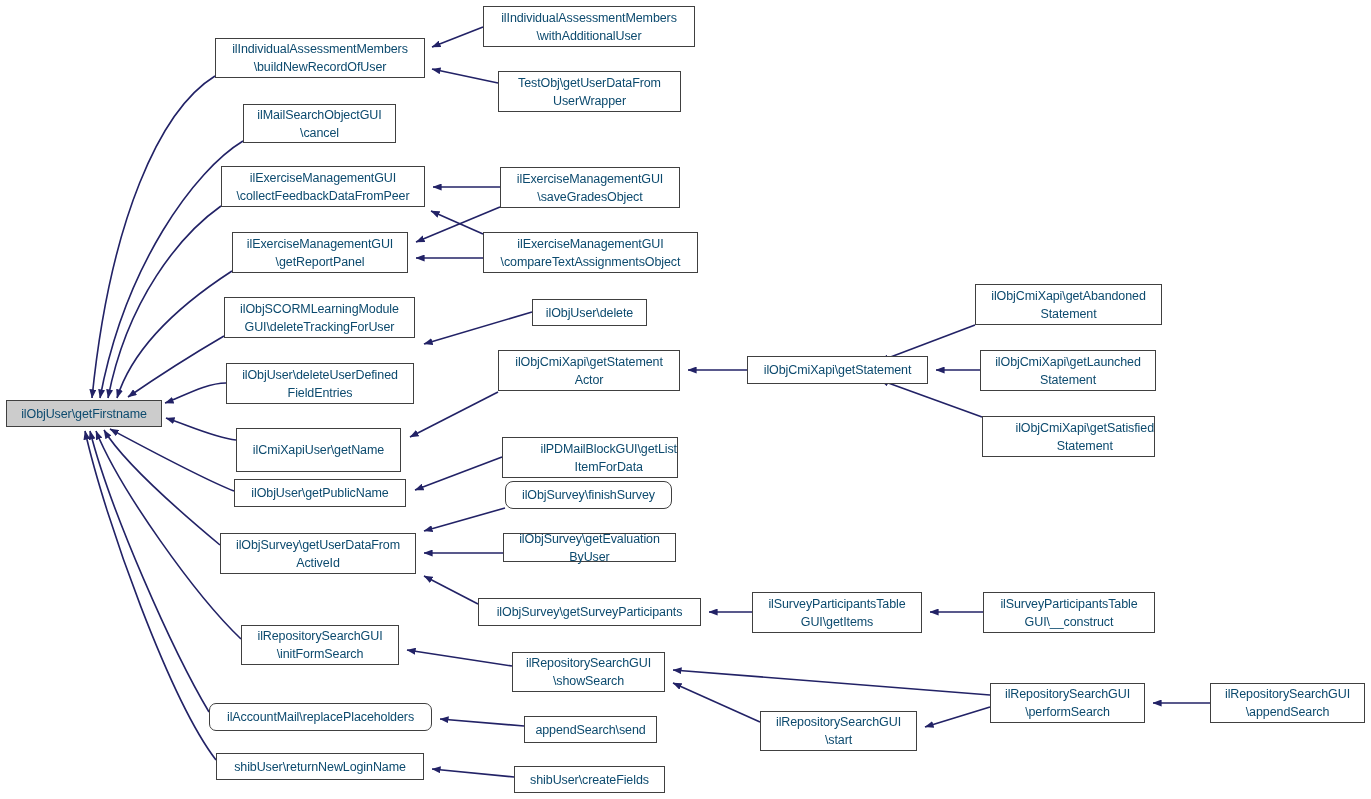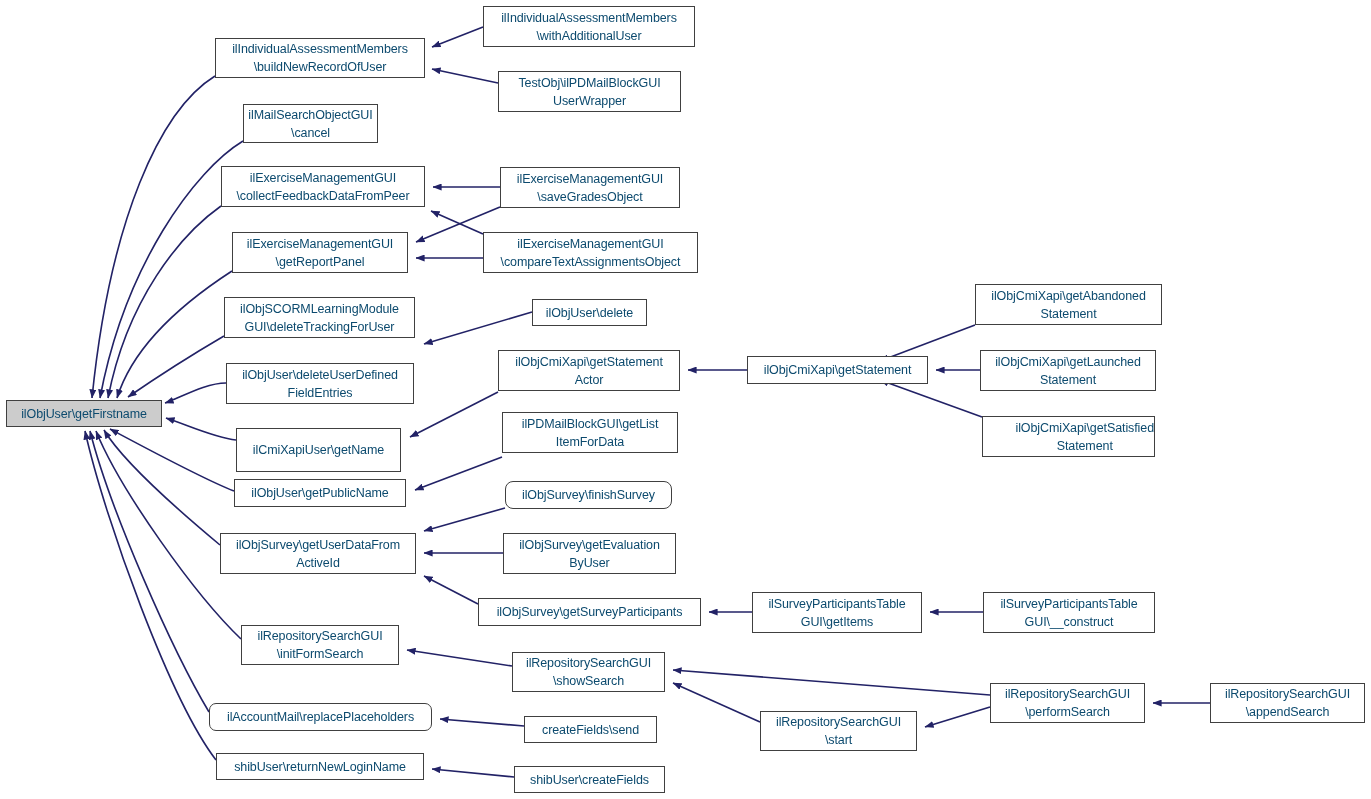--- a/index.html
+++ b/index.html
@@ -90,23 +90,23 @@
         <path d="M 524,726 L 440,719" fill="none" stroke="#222266" stroke-width="1.6" marker-end="url(#arrowhead)"></path>
         <path d="M 514,777 L 432,769" fill="none" stroke="#222266" stroke-width="1.6" marker-end="url(#arrowhead)"></path>
       </g>
   </svg>
   <div id="node-layer">
       <div class="node root" style="left: 6px; top: 400px; width: 156px; height: 27px;"><span class="node-label">ilObjUser\getFirstname</span></div>
       <div class="node" style="left: 215px; top: 38px; width: 210px; height: 40px;"><span class="node-label">ilIndividualAssessmentMembers
 \buildNewRecordOfUser</span></div>
       <div class="node" style="left: 483px; top: 6px; width: 212px; height: 41px;"><span class="node-label">ilIndividualAssessmentMembers
 \withAdditionalUser</span></div>
-      <div class="node" style="left: 498px; top: 71px; width: 183px; height: 41px;"><span class="node-label">TestObj\ilPDMailBlockGUI
+      <div class="node" style="left: 498px; top: 71px; width: 183px; height: 41px;"><span class="node-label">TestObj\getUserDataFrom
 UserWrapper</span></div>
-      <div class="node" style="left: 243px; top: 104px; width: 135px; height: 39px;"><span class="node-label">ilMailSearchObjectGUI
+      <div class="node" style="left: 243px; top: 104px; width: 153px; height: 39px;"><span class="node-label">ilMailSearchObjectGUI
 \cancel</span></div>
       <div class="node" style="left: 221px; top: 166px; width: 204px; height: 41px;"><span class="node-label">ilExerciseManagementGUI
 \collectFeedbackDataFromPeer</span></div>
       <div class="node" style="left: 500px; top: 167px; width: 180px; height: 41px;"><span class="node-label">ilExerciseManagementGUI
 \saveGradesObject</span></div>
       <div class="node" style="left: 232px; top: 232px; width: 176px; height: 41px;"><span class="node-label">ilExerciseManagementGUI
 \getReportPanel</span></div>
       <div class="node" style="left: 483px; top: 232px; width: 215px; height: 41px;"><span class="node-label">ilExerciseManagementGUI
 \compareTextAssignmentsObject</span></div>
       <div class="node" style="left: 224px; top: 297px; width: 191px; height: 41px;"><span class="node-label">ilObjSCORMLearningModule
@@ -117,41 +117,41 @@
       <div class="node" style="left: 498px; top: 350px; width: 182px; height: 41px;"><span class="node-label">ilObjCmiXapi\getStatement
 Actor</span></div>
       <div class="node" style="left: 747px; top: 356px; width: 181px; height: 28px;"><span class="node-label">ilObjCmiXapi\getStatement</span></div>
       <div class="node" style="left: 975px; top: 284px; width: 187px; height: 41px;"><span class="node-label">ilObjCmiXapi\getAbandoned
 Statement</span></div>
       <div class="node" style="left: 980px; top: 350px; width: 176px; height: 41px;"><span class="node-label">ilObjCmiXapi\getLaunched
 Statement</span></div>
       <div class="node" style="left: 982px; top: 416px; width: 173px; height: 41px; justify-content: flex-end;"><span class="node-label">ilObjCmiXapi\getSatisfied
 Statement</span></div>
       <div class="node" style="left: 236px; top: 428px; width: 165px; height: 44px;"><span class="node-label">ilCmiXapiUser\getName</span></div>
-      <div class="node" style="left: 502px; top: 412px; width: 176px; height: 41px;"><span class="node-label">ilPDMailBlockGUI\getList
+      <div class="node" style="left: 502px; top: 437px; width: 176px; height: 41px; justify-content: flex-end;"><span class="node-label">ilPDMailBlockGUI\getList
 ItemForData</span></div>
       <div class="node" style="left: 234px; top: 479px; width: 172px; height: 28px;"><span class="node-label">ilObjUser\getPublicName</span></div>
       <div class="node" style="left: 505px; top: 481px; width: 167px; height: 28px; border-radius: 8px;"><span class="node-label">ilObjSurvey\finishSurvey</span></div>
       <div class="node" style="left: 220px; top: 533px; width: 196px; height: 41px;"><span class="node-label">ilObjSurvey\getUserDataFrom
 ActiveId</span></div>
-      <div class="node" style="left: 503px; top: 533px; width: 173px; height: 41px;"><span class="node-label">ilObjSurvey\getEvaluation
+      <div class="node" style="left: 503px; top: 533px; width: 173px; height: 29px;"><span class="node-label">ilObjSurvey\getEvaluation
 ByUser</span></div>
       <div class="node" style="left: 478px; top: 598px; width: 223px; height: 28px; text-align: right;"><span class="node-label">ilObjSurvey\getSurveyParticipants</span></div>
       <div class="node" style="left: 752px; top: 592px; width: 170px; height: 41px;"><span class="node-label">ilSurveyParticipantsTable
 GUI\getItems</span></div>
       <div class="node" style="left: 983px; top: 592px; width: 172px; height: 41px;"><span class="node-label">ilSurveyParticipantsTable
 GUI\__construct</span></div>
       <div class="node" style="left: 241px; top: 625px; width: 158px; height: 40px;"><span class="node-label">ilRepositorySearchGUI
 \initFormSearch</span></div>
       <div class="node" style="left: 512px; top: 652px; width: 153px; height: 40px;"><span class="node-label">ilRepositorySearchGUI
 \showSearch</span></div>
       <div class="node" style="left: 990px; top: 683px; width: 155px; height: 40px;"><span class="node-label">ilRepositorySearchGUI
 \performSearch</span></div>
       <div class="node" style="left: 1210px; top: 683px; width: 155px; height: 40px;"><span class="node-label">ilRepositorySearchGUI
 \appendSearch</span></div>
       <div class="node" style="left: 760px; top: 711px; width: 157px; height: 40px;"><span class="node-label">ilRepositorySearchGUI
 \start</span></div>
       <div class="node" style="left: 209px; top: 703px; width: 223px; height: 28px; border-radius: 7px;"><span class="node-label">ilAccountMail\replacePlaceholders</span></div>
-      <div class="node" style="left: 524px; top: 716px; width: 133px; height: 27px;"><span class="node-label">createFields\send</span></div>
+      <div class="node" style="left: 524px; top: 716px; width: 133px; height: 27px;"><span class="node-label">appendSearch\send</span></div>
       <div class="node" style="left: 216px; top: 753px; width: 208px; height: 27px;"><span class="node-label">shibUser\returnNewLoginName</span></div>
       <div class="node" style="left: 514px; top: 766px; width: 151px; height: 27px;"><span class="node-label">shibUser\createFields</span></div>
     </div>
 </div>
 
 </body></html>

